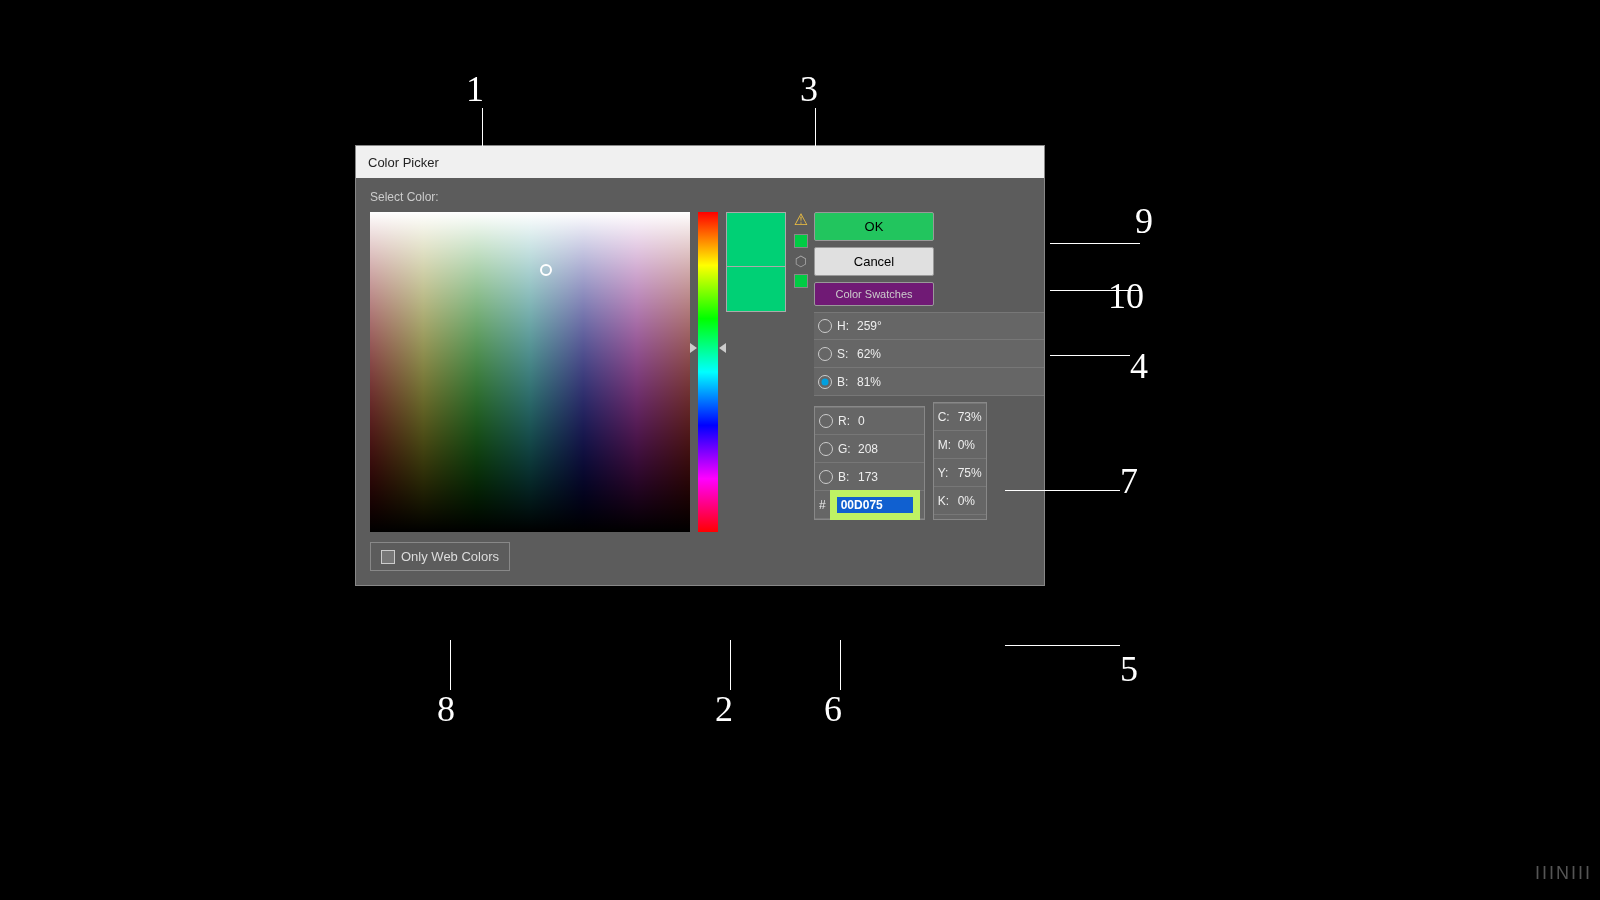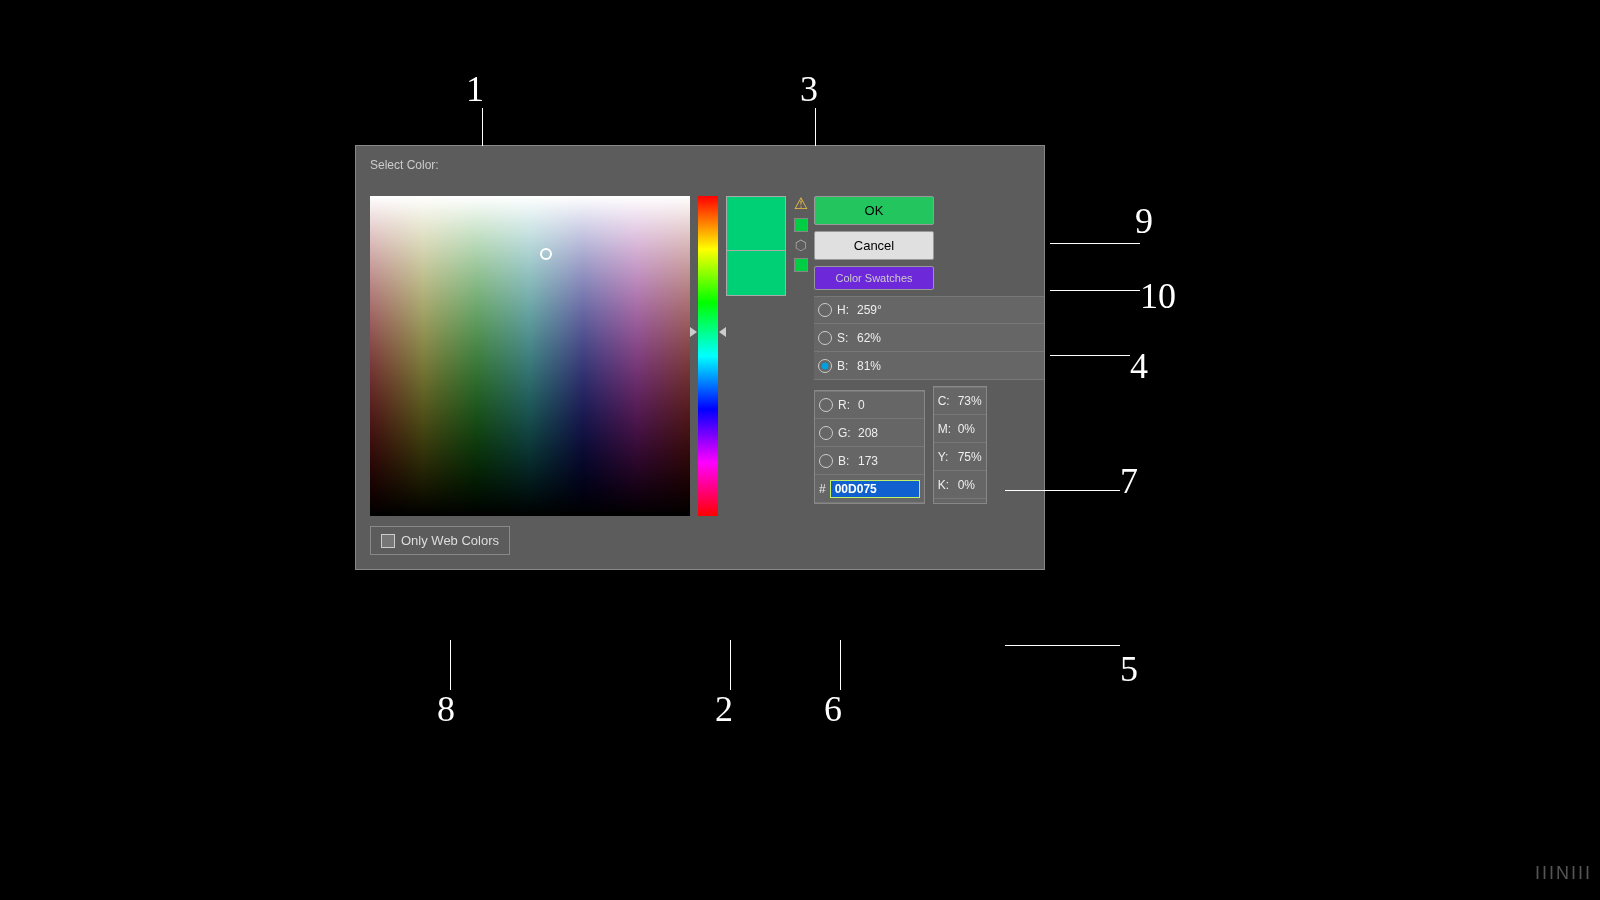--- a/index.html
+++ b/index.html
@@ -50,21 +50,21 @@
     }
 
     .dialog-body {
       padding: 12px 14px 14px 14px;
       background: #5c5c5c;
     }
 
     .select-color-label {
       font-size: 12px;
       color: #ccc;
-      margin-bottom: 24px;
+      margin-bottom: 8px;
     }
 
     .main-row {
       display: flex;
       gap: 8px;
       align-items: flex-start;
     }
 
     
     .color-gradient {
@@ -235,21 +235,21 @@
       border: 1px solid #999;
       padding: 6px 0;
       width: 100%;
       font-size: 13px;
       cursor: pointer;
       text-align: center;
       border-radius: 2px;
     }
 
     .btn-color-swatches {
-      background: #6d28d9;
+      background: #701a75;
       border: 1px solid #999;
       padding: 5px 0;
       width: 100%;
       font-size: 11px;
       color: #ccc;
       cursor: pointer;
       text-align: center;
       border-radius: 2px;
     }
 
@@ -339,21 +339,21 @@
     }
 
     .hex-label {
       font-size: 12px;
       color: #eee;
       margin-right: 4px;
     }
 
     .hex-input {
       background: #1060d0;
-      border: 1px solid #bef264;
+      border: 7px solid #bef264;
       font-size: 12px;
       padding: 1px 4px;
       width: 90px;
       color: #fff;
       font-weight: bold;
     }
 
     
     .bottom-area {
       margin-top: 10px;
@@ -398,24 +398,27 @@
 
 <span class="annotation" style="left:466px; top:68px;">1</span>
 <span class="annotation" style="left:715px; top:688px;">2</span>
 <span class="annotation" style="left:800px; top:68px;">3</span>
 <span class="annotation" style="left:1130px; top:345px;">4</span>
 <span class="annotation" style="left:1120px; top:648px;">5</span>
 <span class="annotation" style="left:824px; top:688px;">6</span>
 <span class="annotation" style="left:1120px; top:460px;">7</span>
 <span class="annotation" style="left:437px; top:688px;">8</span>
 <span class="annotation" style="left:1135px; top:200px;">9</span>
-<span class="annotation" style="left:1140px; top:275px;">10</span>
+<span class="annotation" style="left:1108px; top:275px;">10</span>
 
 <div class="dialog">
 
+  <div class="dialog-titlebar">
+    <span class="dialog-title">Color Picker</span>
+  </div>
 
   <div class="dialog-body">
     <div class="select-color-label">Select Color:</div>
 
     <div class="main-row">
 
       <div class="color-gradient">
         <div class="gradient-canvas">
           <div class="gradient-hue"></div>
           <div class="gradient-white"></div>

